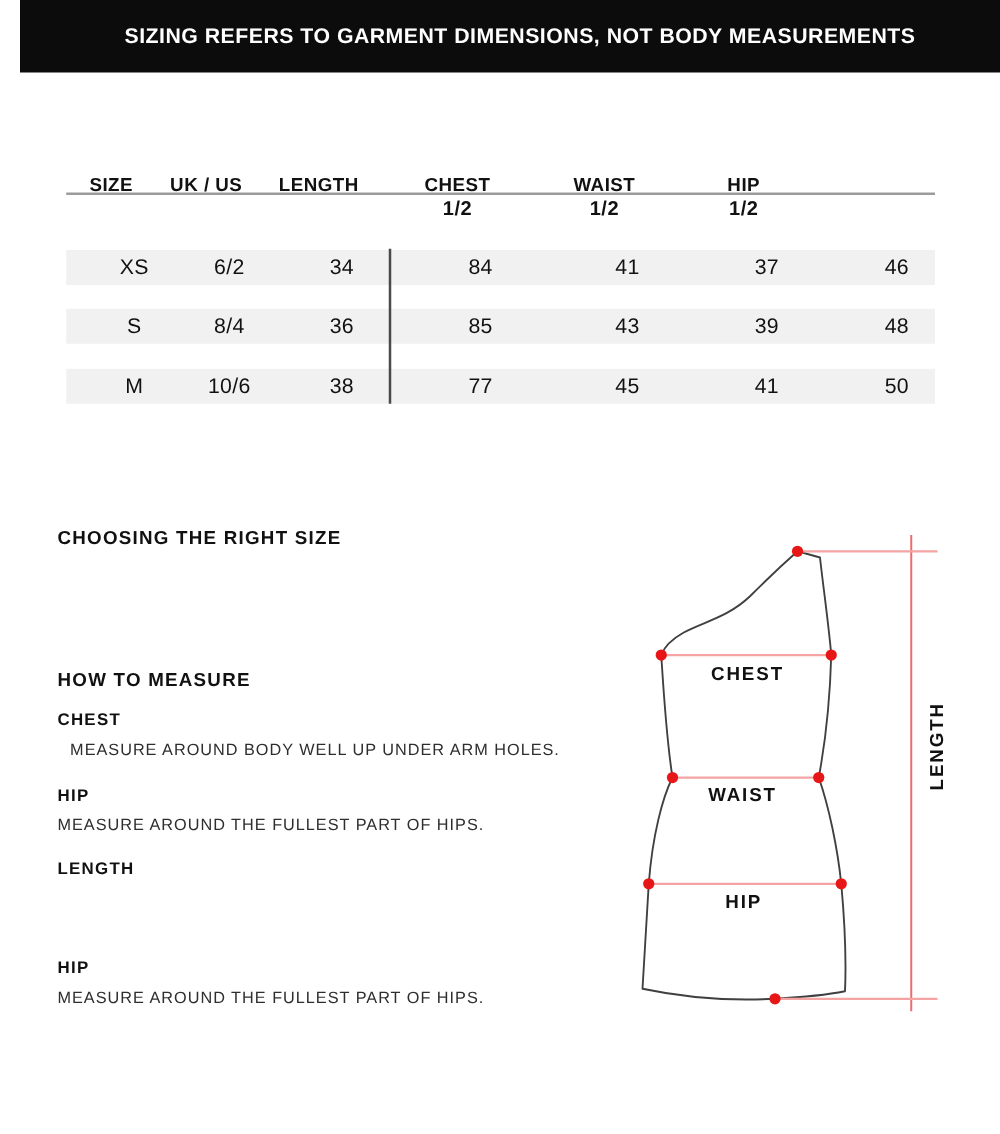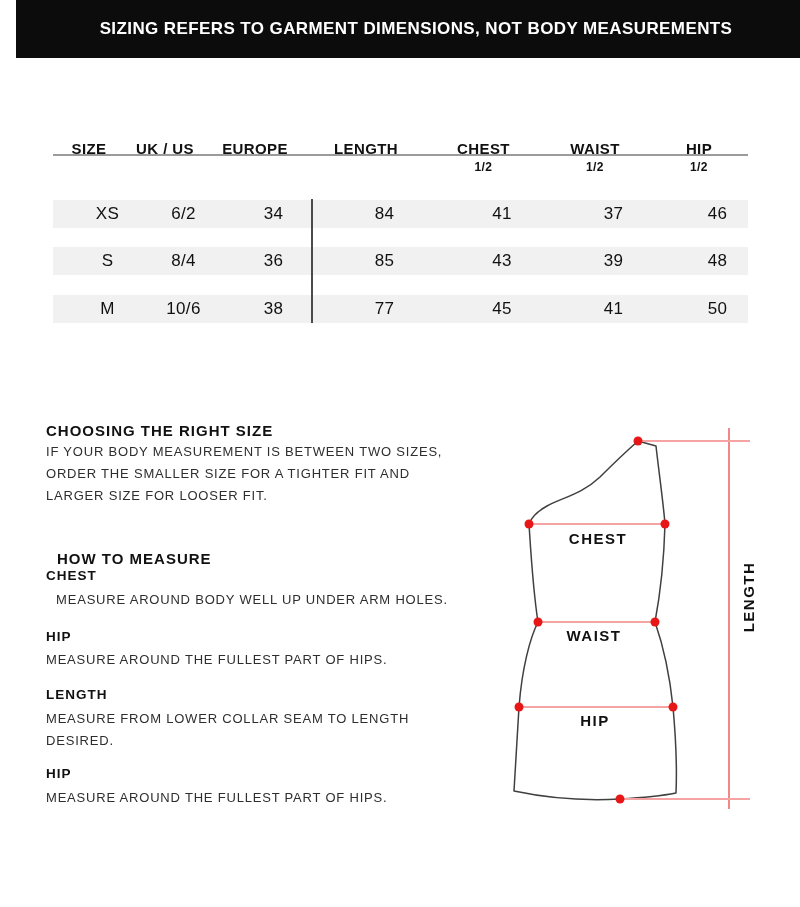--- a/index.html
+++ b/index.html
@@ -44,21 +44,21 @@
   }
   .tbl-header { top: 95px; margin-top: 44px; }
   .th-cell {
     text-align: center;
     font-weight: bold;
     font-size: 15px;
     letter-spacing: 0.4px;
     color: #111;
     line-height: 19px;
   }
-  .th-sub { font-size: 12px; font-weight: bold; }
+  .th-sub { font-size: 16px; font-weight: bold; }
 
   .header-rule {
     position: absolute;
     left: 53px; top: 154px;
     width: 695px; height: 2px;
     background: #9b9b9b;
   }
 
   .tbl-row {
     height: 28px;
@@ -107,21 +107,21 @@
     left: 46px;
     font-size: 13.5px;
     font-weight: bold;
     letter-spacing: 1px;
     color: #111;
     white-space: nowrap;
   }
 
   .pos-choosing-title { top: 422px; }
   .pos-choosing-body  { top: 441px; }
-  .pos-howto-title    { top: 550px; margin-left: 11px; }
+  .pos-howto-title    { top: 536px; }
   .pos-chest-label    { top: 568px; }
   .pos-chest-body     { top: 589px; text-align: center; }
   .pos-hip1-label     { top: 629px; }
   .pos-hip1-body      { top: 649px; }
   .pos-length-label   { top: 687px; }
   .pos-length-body    { top: 708px; }
   .pos-hip2-label     { top: 766px; }
   .pos-hip2-body      { top: 787px; }
 
   
@@ -150,24 +150,20 @@
   <div class="tbl-grid tbl-header">
     <div class="th-cell">
       <div>SIZE</div>
       <div class="th-sub"></div>
     </div>
     <div class="th-cell">
       <div>UK / US</div>
       <div class="th-sub"></div>
     </div>
     <div class="th-cell">
-      <div>EUROPE</div>
-      <div class="th-sub"></div>
-    </div>
-    <div class="th-cell">
       <div>LENGTH</div>
       <div class="th-sub"></div>
     </div>
     <div class="th-cell">
       <div>CHEST</div>
       <div class="th-sub">1/2</div>
     </div>
     <div class="th-cell">
       <div>WAIST</div>
       <div class="th-sub">1/2</div>
@@ -206,32 +202,30 @@
     <div class="td-cell">38</div>
     <div class="td-cell">77</div>
     <div class="td-cell">45</div>
     <div class="td-cell">41</div>
     <div class="td-cell">50</div>
   </div>
 
   <div class="col-divider"></div>
 
   <div class="sec-title pos-choosing-title">CHOOSING THE RIGHT SIZE</div>
-  <div class="sec-body pos-choosing-body">IF YOUR BODY MEASUREMENT IS BETWEEN TWO SIZES, ORDER THE SMALLER SIZE FOR A TIGHTER FIT AND LARGER SIZE FOR LOOSER FIT.</div>
 
   <div class="sec-title pos-howto-title">HOW TO MEASURE</div>
 
   <div class="item-label pos-chest-label">CHEST</div>
   <div class="sec-body pos-chest-body">MEASURE AROUND BODY WELL UP UNDER ARM HOLES.</div>
 
   <div class="item-label pos-hip1-label">HIP</div>
   <div class="sec-body pos-hip1-body">MEASURE AROUND THE FULLEST PART OF HIPS.</div>
 
   <div class="item-label pos-length-label">LENGTH</div>
-  <div class="sec-body pos-length-body">MEASURE FROM LOWER COLLAR SEAM TO LENGTH DESIRED.</div>
 
   <div class="item-label pos-hip2-label">HIP</div>
   <div class="sec-body pos-hip2-body">MEASURE AROUND THE FULLEST PART OF HIPS.</div>
 
   <svg class="diagram" viewBox="0 0 320 420" xmlns="http://www.w3.org/2000/svg">
 
     <path d="M158,31
              C149,39 134,53 120,67
              C102,84 84,87 67,96
              C58,101 52,106 49,114

